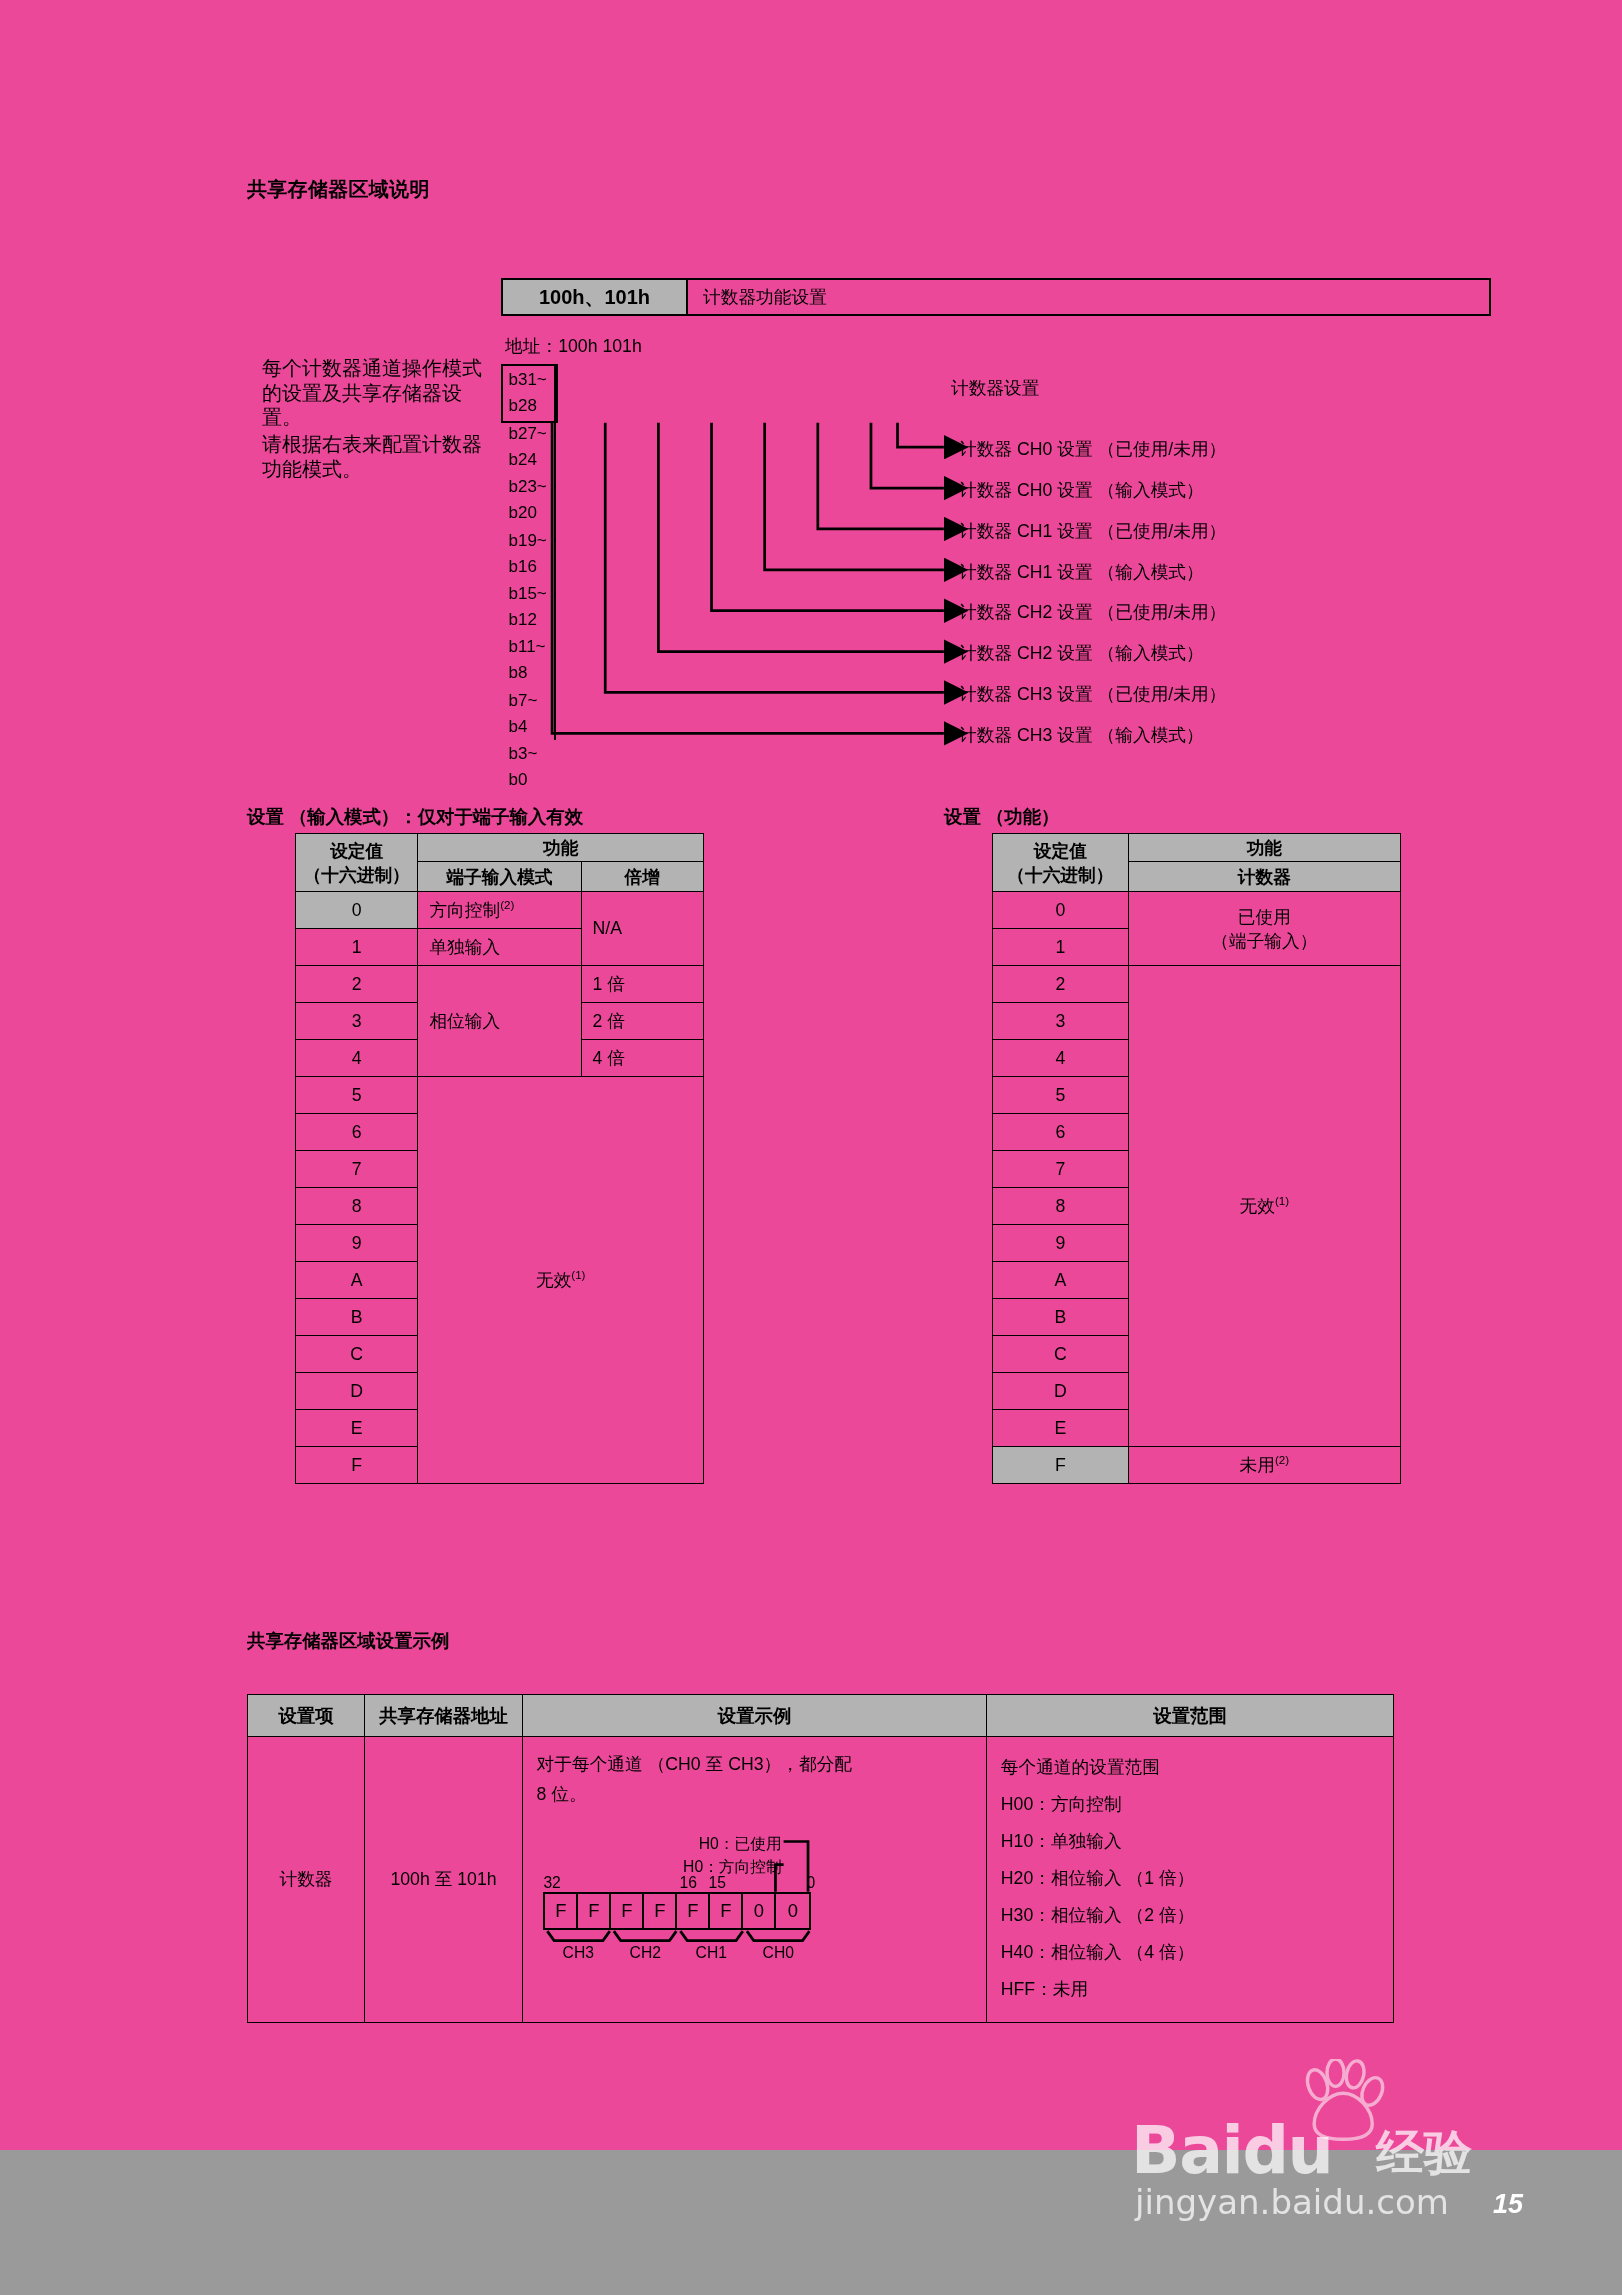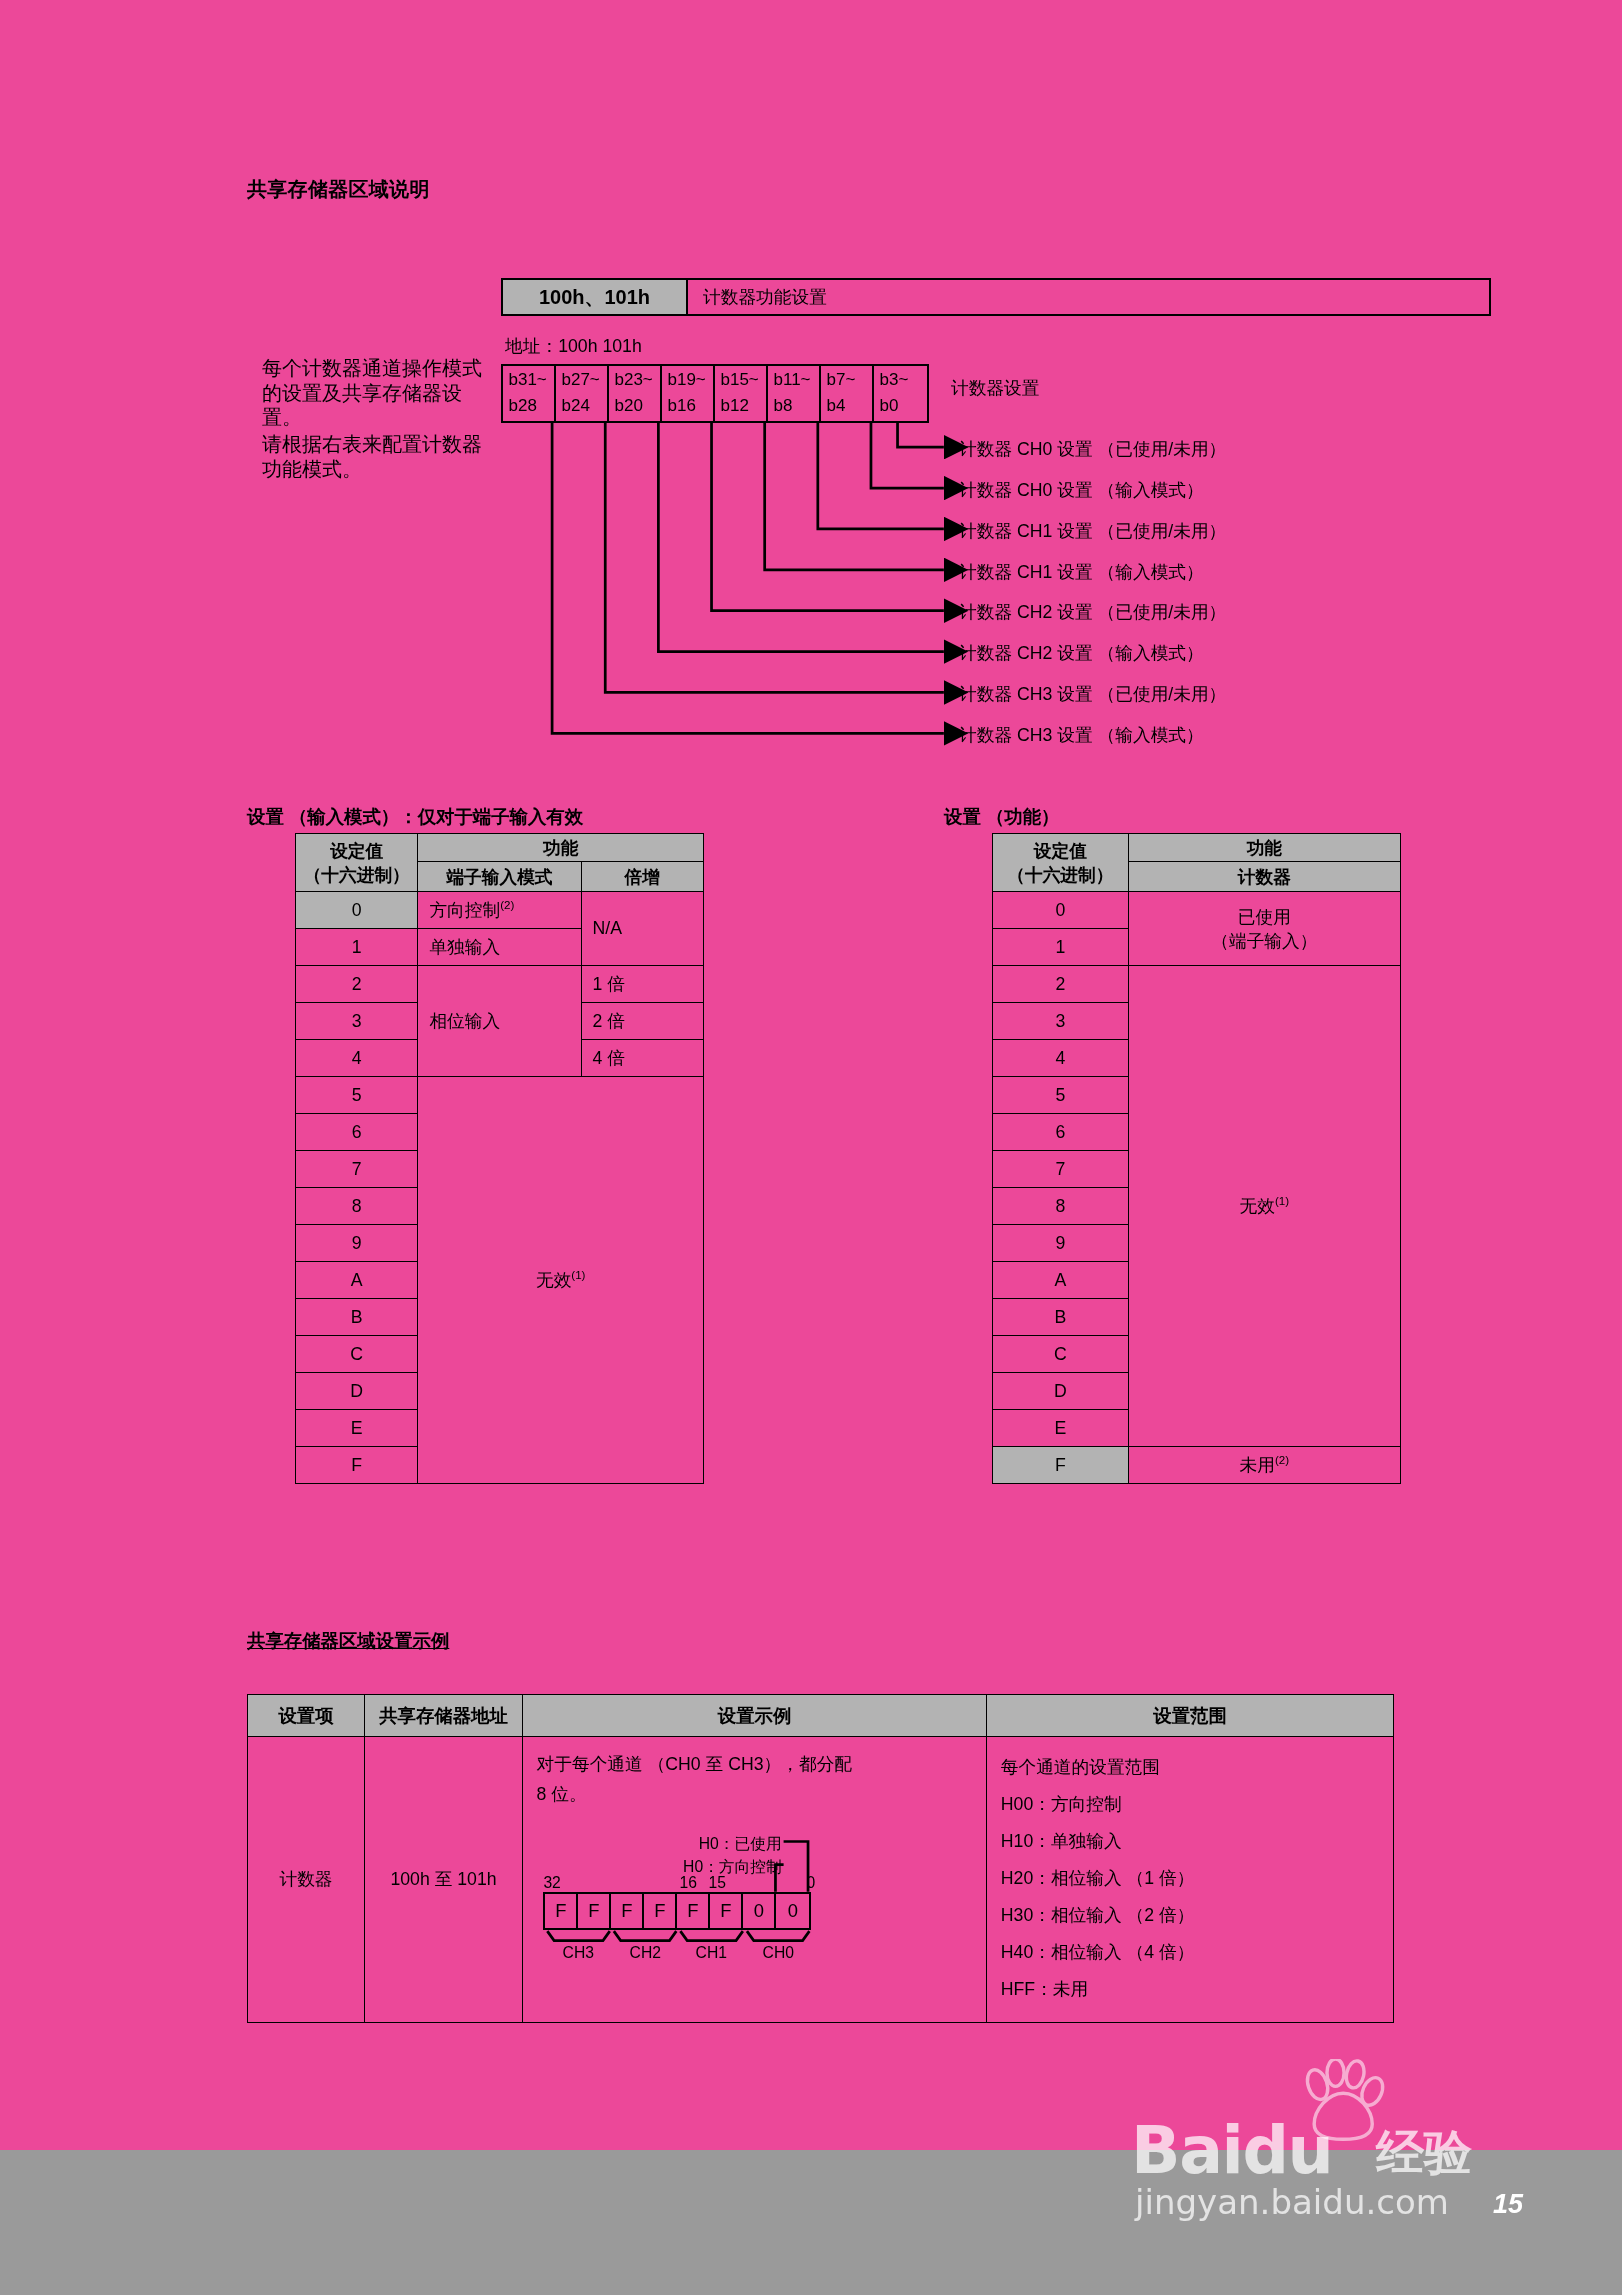--- a/index.html
+++ b/index.html
@@ -76,20 +76,21 @@
     font-size: 17.7px;
     white-space: nowrap;
   }
   #bitboxes {
     position: absolute;
     left: 0px; top: 30px;
     height: 59px;
     display: flex;
     border: 2px solid #000;
     box-sizing: border-box;
+    flex-direction: column;
   }
   #bitboxes .cell {
     width: 53px;
     border-right: 2px solid #000;
     box-sizing: border-box;
     font-size: 17px;
     line-height: 26px;
     padding: 1.4px 0 0 5.5px;
   }
   #bitboxes .cell:last-child { border-right: none; }
@@ -143,21 +144,21 @@
 
   
   #footnotes {
     left: 247px; top: 1551px;
     font-size: 17.7px;
     line-height: 31px;
   }
   #footnotes .fn { display: block; white-space: nowrap; }
 
   
-  #cap-bottom { left: 247px; top: 1628px; text-decoration: underline; }
+  #cap-bottom { left: 247px; top: 1628px; }
 
   #tbl-bottom {
     position: absolute;
     left: 247px; top: 1694px;
     width: 1147px;
     border-collapse: collapse;
     font-size: 17.7px;
   }
   #tbl-bottom td, #tbl-bottom th {
     border: 1.4px solid #000;

